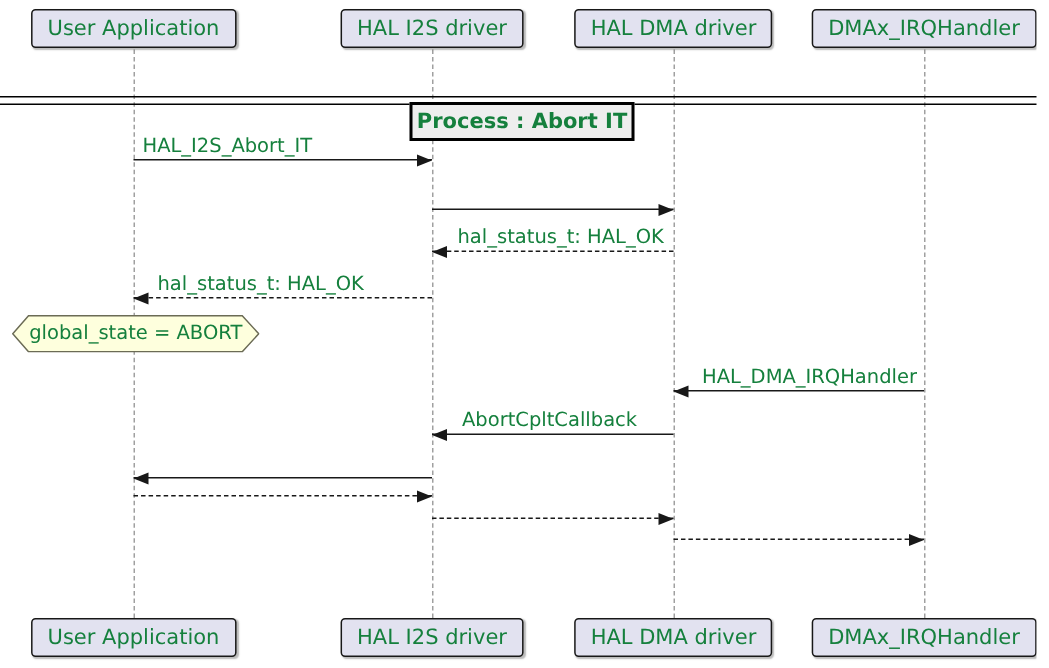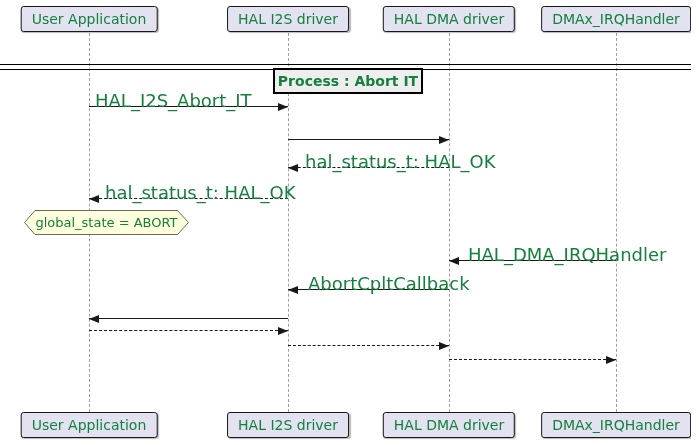--- a/index.html
+++ b/index.html
@@ -18,21 +18,21 @@
     box-shadow:1px 1px 1px rgba(60,60,60,0.35);
     z-index:4;
   }
   .divider-line{position:absolute;left:0;width:699px;height:0;border-top:1px solid #000;z-index:1;}
   .divider-box{
     position:absolute;left:273px;top:56px;width:146px;height:22px;
     background:#EEEEEE;border:2px solid #000;z-index:2;
     display:flex;align-items:center;justify-content:center;
     font-size:14px;font-weight:bold;white-space:nowrap;margin-top:12px;
   }
-  .msg-label{position:absolute;font-size:18px;white-space:nowrap;z-index:3;}
+  .msg-label{position:absolute;font-size:13px;white-space:nowrap;z-index:3;}
   .arrow{position:absolute;height:0;z-index:2;}
   .arrow .line{position:absolute;left:0;right:0;top:-1px;border-top:1px solid #181818;}
   .arrow.dashed .line{border-top:1px dashed #181818;}
   .head{position:absolute;width:0;height:0;top:-4px;border-top:4px solid transparent;border-bottom:4px solid transparent;}
   .head.right{right:0;border-left:10px solid #181818;}
   .head.left{left:0;border-right:10px solid #181818;}
   .hnote{position:absolute;z-index:5;}
   .hnote svg{display:block;}
   .hnote .hnote-text{
     position:absolute;left:0;top:0;width:100%;height:100%;
@@ -75,21 +75,21 @@
     <span class="line"></span>
     <span class="head left"></span>
   </div>
 
   <div class="msg-label" style="left:105px;top:182px">hal_status_t: HAL_OK</div>
   <div class="arrow dashed" style="left:89px;top:199px;width:199px">
     <span class="line"></span>
     <span class="head left"></span>
   </div>
 
-  <div class="hnote" style="left:24px;top:210px;width:165px;height:25px">
+  <div class="hnote" style="left:8px;top:210px;width:165px;height:25px">
     <svg width="165" height="25" viewBox="0 0 165 25">
       <polygon points="11,0.5 153.5,0.5 164.5,12.5 153.5,24.5 11,24.5 0.5,12.5" fill="#FEFFDD" stroke="#6B6B55" stroke-width="1"></polygon>
     </svg>
     <span class="hnote-text">global_state = ABORT</span>
   </div>
 
   <div class="msg-label" style="left:468px;top:244px">HAL_DMA_IRQHandler</div>
   <div class="arrow solid" style="left:449px;top:261px;width:167px">
     <span class="line"></span>
     <span class="head left"></span>

